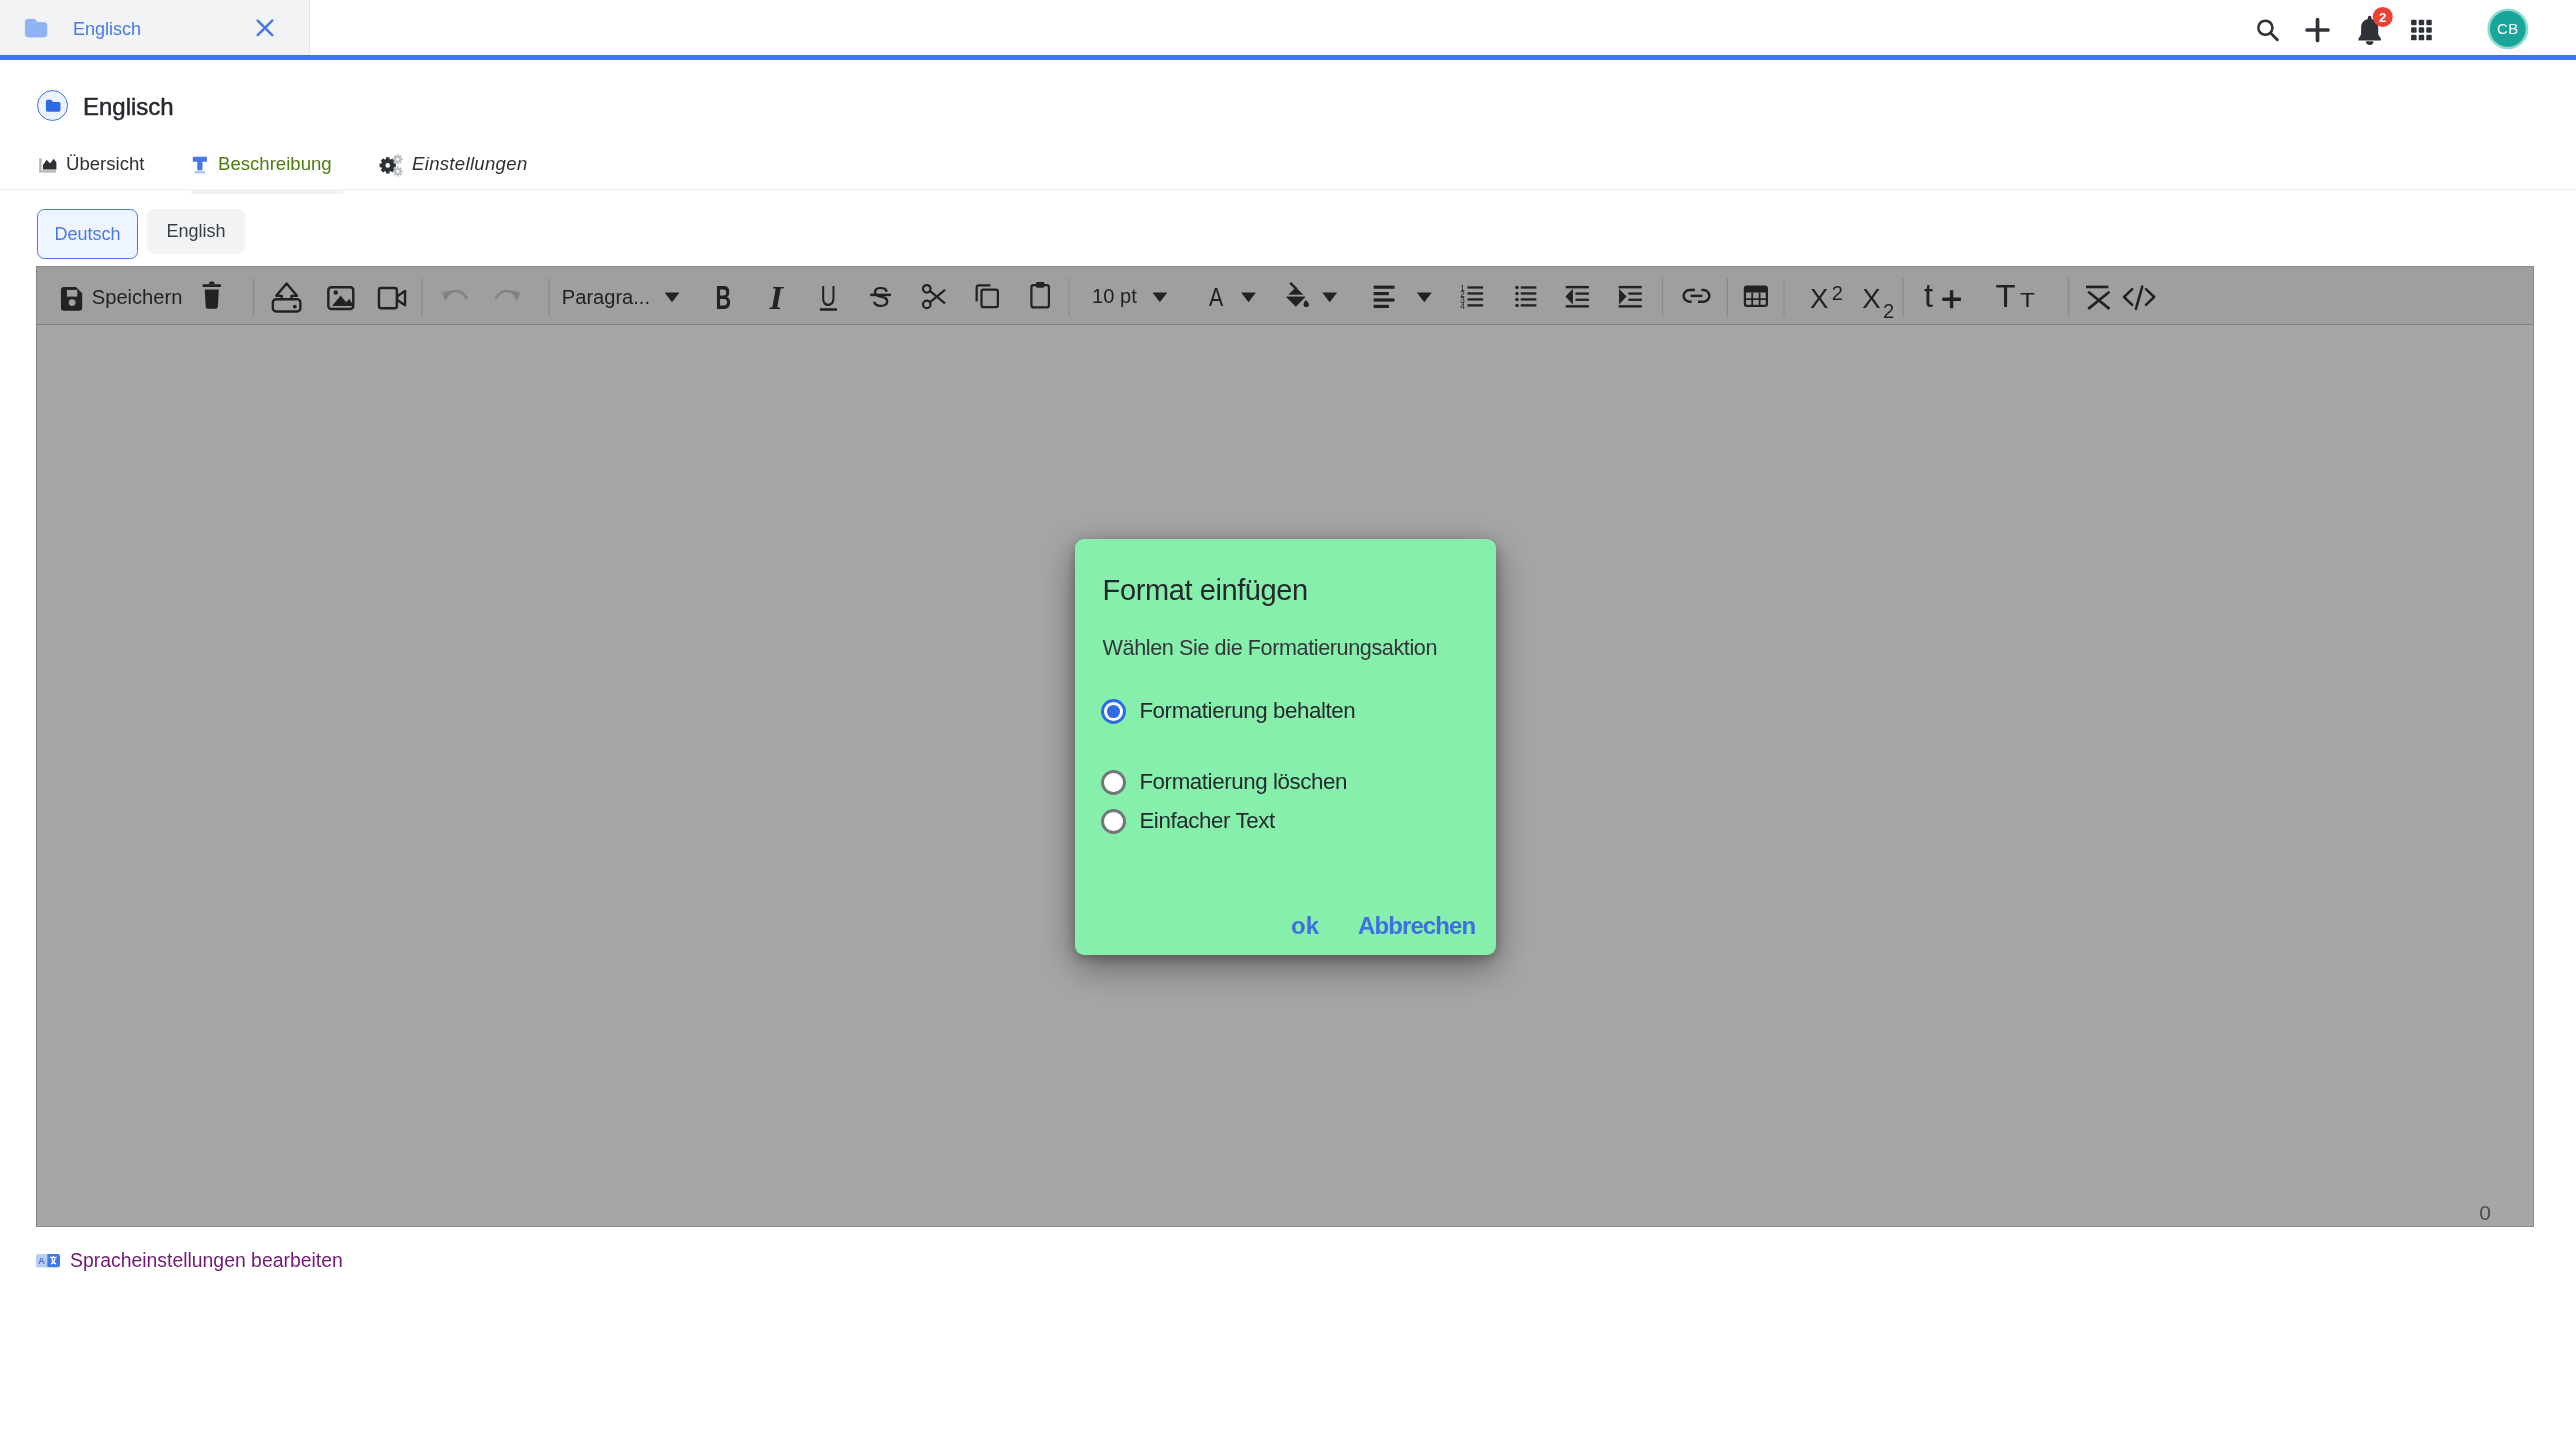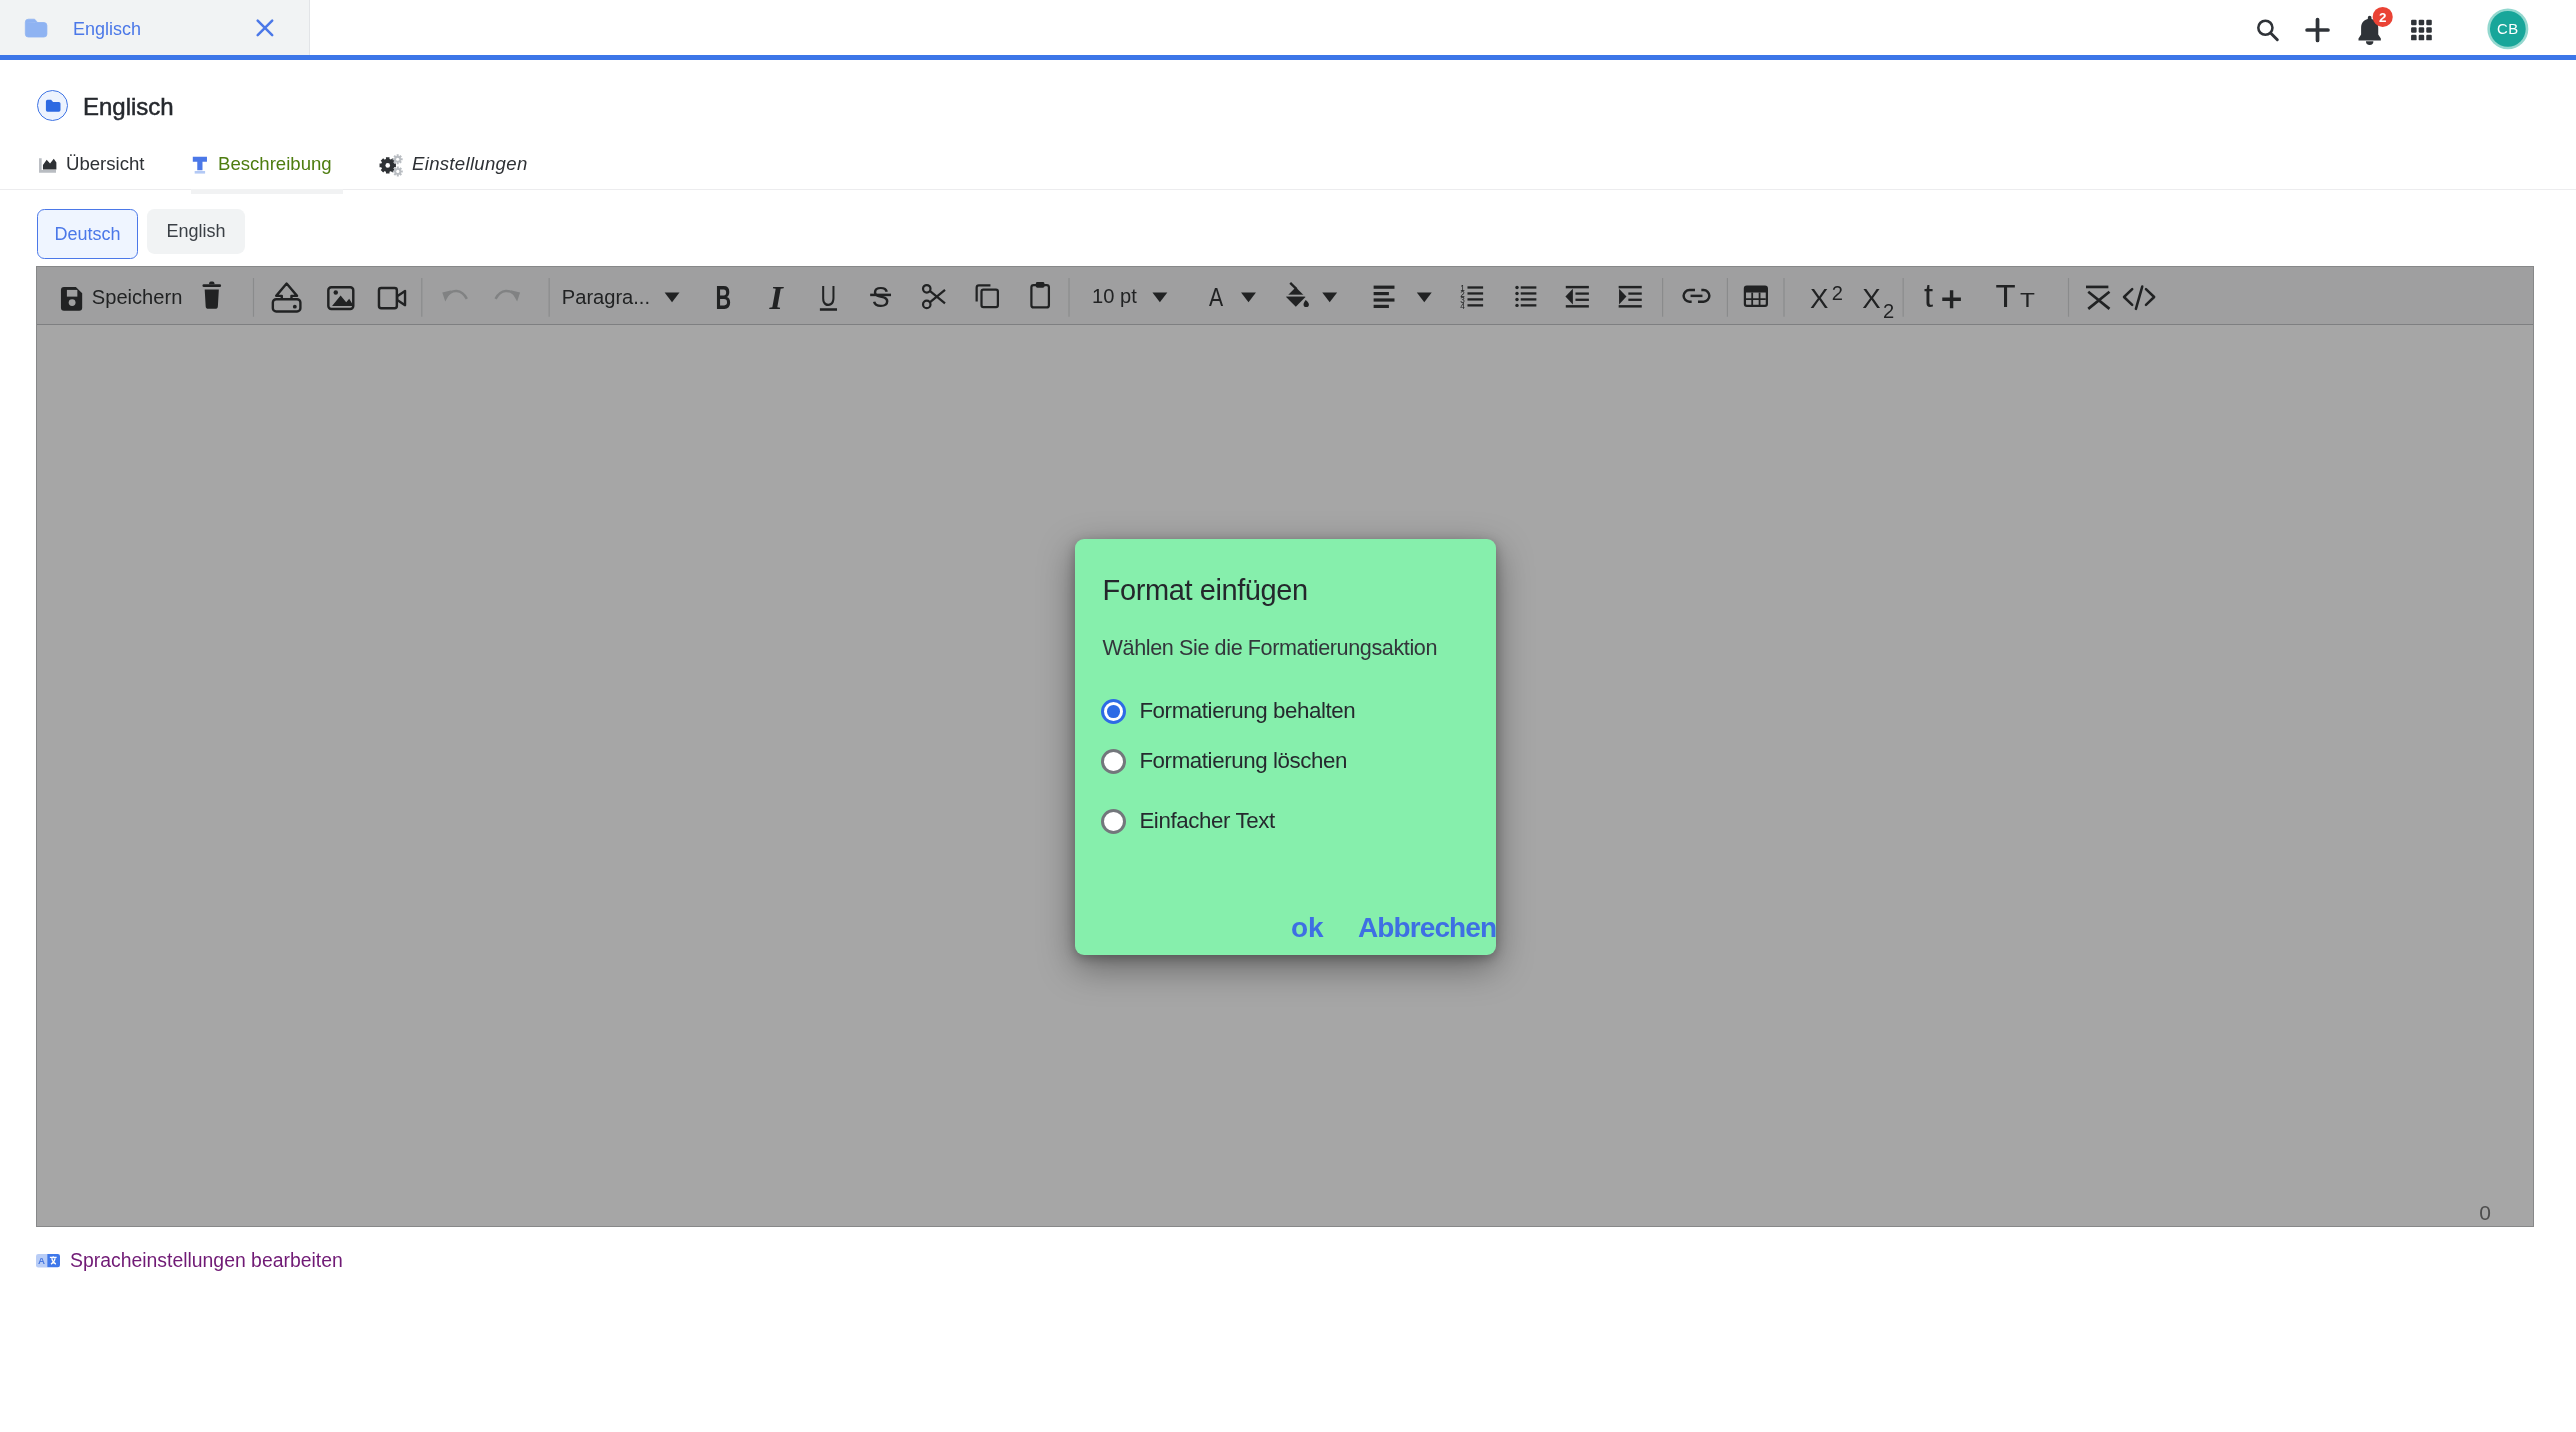--- a/index.html
+++ b/index.html
@@ -36,21 +36,21 @@
   #modal { position:absolute; left:1075px; top:539px; width:421px; height:416px; background:#86efac;
     border-radius:9px; box-shadow:0 12px 36px rgba(0,0,0,0.40), 0 3px 10.4px rgba(0,0,0,0.26); }
   #mtitle { position:absolute; left:27.6px; top:37px; font-size:29px; line-height:1; font-weight:500;
     letter-spacing:-0.4px; color:#24272c; }
   #msub { position:absolute; left:27.6px; top:98px; font-size:21.6px; line-height:1; letter-spacing:-0.4px; color:#33363b; }
   .mrow { position:absolute; left:26px; height:25px; display:flex; align-items:flex-end; }
   .rad { width:25px; height:25px; border-radius:50%; border:3px solid #73777c; background:#fff; flex:none; }
   .rad.sel { border-color:#2e6be5; display:flex; align-items:center; justify-content:center; }
   .rad.sel::after { content:""; width:12.7px; height:12.7px; border-radius:50%; background:#2e6be5; }
   .mlabel { margin-left:13.4px; font-size:22.3px; letter-spacing:-0.4px; color:#26292e; }
-  .mbtn { position:absolute; font-size:28px; line-height:1; font-weight:600; color:#3e6fe3; }
+  .mbtn { position:absolute; font-size:24px; line-height:1; font-weight:600; color:#3e6fe3; }
   
   #langlink { position:absolute; left:70px; top:1251px; font-size:19.4px; line-height:1; color:#701a75; }
 </style>
 </head>
 <body>
 <div id="topbar"></div>
 <div id="blueline"></div>
 <div id="tab"></div>
 <span id="tabtext">Englisch</span>
 <svg class="abs" style="left:0;top:0" width="2576" height="60" viewBox="0 0 3459 80">
@@ -284,21 +284,21 @@
 </svg>
 <div id="overlay"></div>
 
 <div id="modal">
   <span id="mtitle">Format einfügen</span>
   <span id="msub">Wählen Sie die Formatierungsaktion</span>
   <div class="mrow" style="top:160px;">
       <div class="rad sel"></div>
       <span class="mlabel">Formatierung behalten</span>
     </div>
-  <div class="mrow" style="top:210px;">
+  <div class="mrow" style="top:231px;">
       <div class="rad"></div>
       <span class="mlabel">Formatierung löschen</span>
     </div>
   <div class="mrow" style="top:270px;">
       <div class="rad"></div>
       <span class="mlabel">Einfacher Text</span>
     </div>
   <span class="mbtn" style="left:216px; top:375px;">ok</span>
   <span class="mbtn" style="left:283px; top:375px; letter-spacing:-0.9px;">Abbrechen</span>
 </div>

